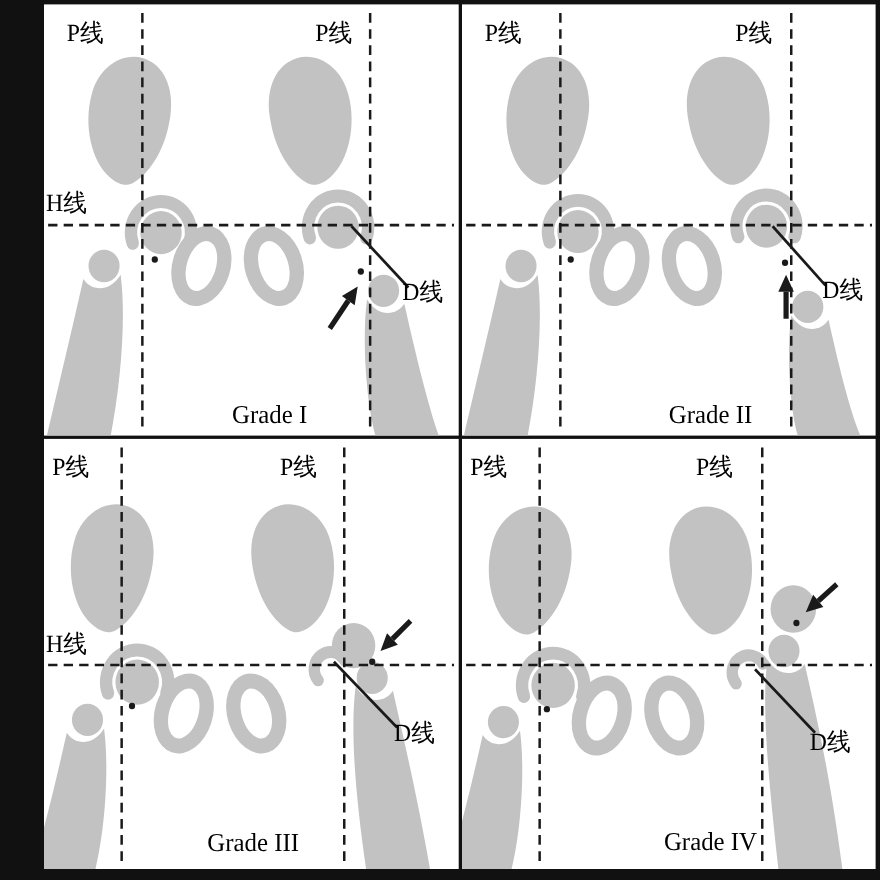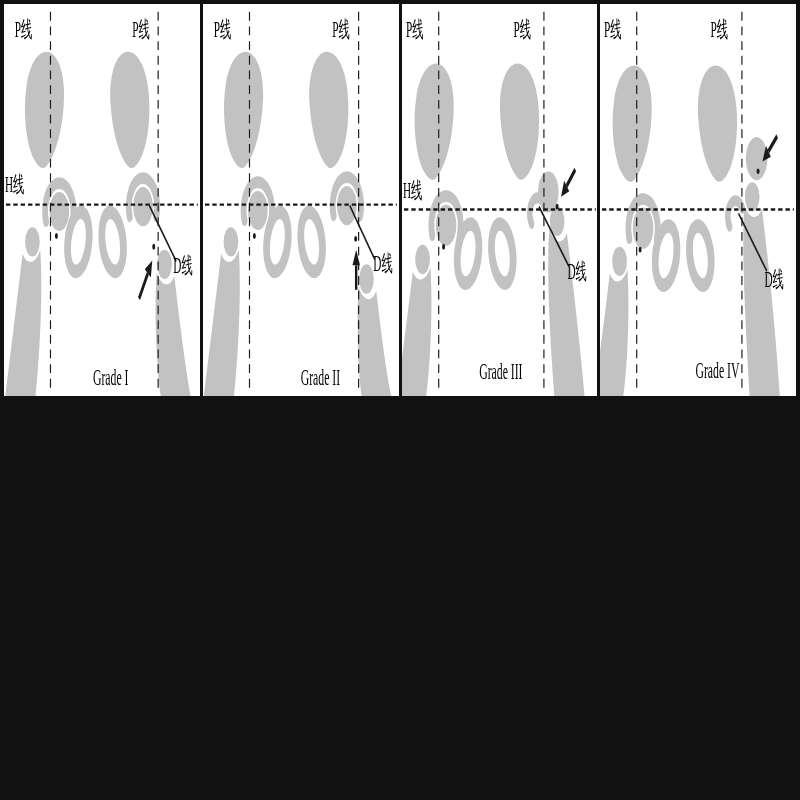--- a/index.html
+++ b/index.html
@@ -1,20 +1,20 @@
 <!DOCTYPE html>
 <html><head>
 <meta charset="utf-8">
 <style>
   html,body{margin:0;padding:0;background:#fff;}
   .figure{
     width:800px;height:800px;box-sizing:border-box;
-    display:grid;grid-template-columns:1fr 1fr 1fr 1fr;grid-template-rows:1fr 1fr;
+    display:grid;grid-template-columns:1fr 1fr;grid-template-rows:1fr 1fr;
     gap:3px;background:#111;
-    border:4px solid #111;border-bottom:10px solid #111;
+    border:4px solid #111;border-bottom:10px solid #111;padding-left:36px;
   }
   .panel{background:#fff;position:relative;overflow:hidden;}
   .panel svg{display:block;width:100%;height:100%;}
   svg text{
     font-family:"Liberation Serif","DejaVu Serif",serif;
     font-size:23px;fill:#000;
   }
   svg text.grade{font-size:24px;}
 </style>
 </head>

